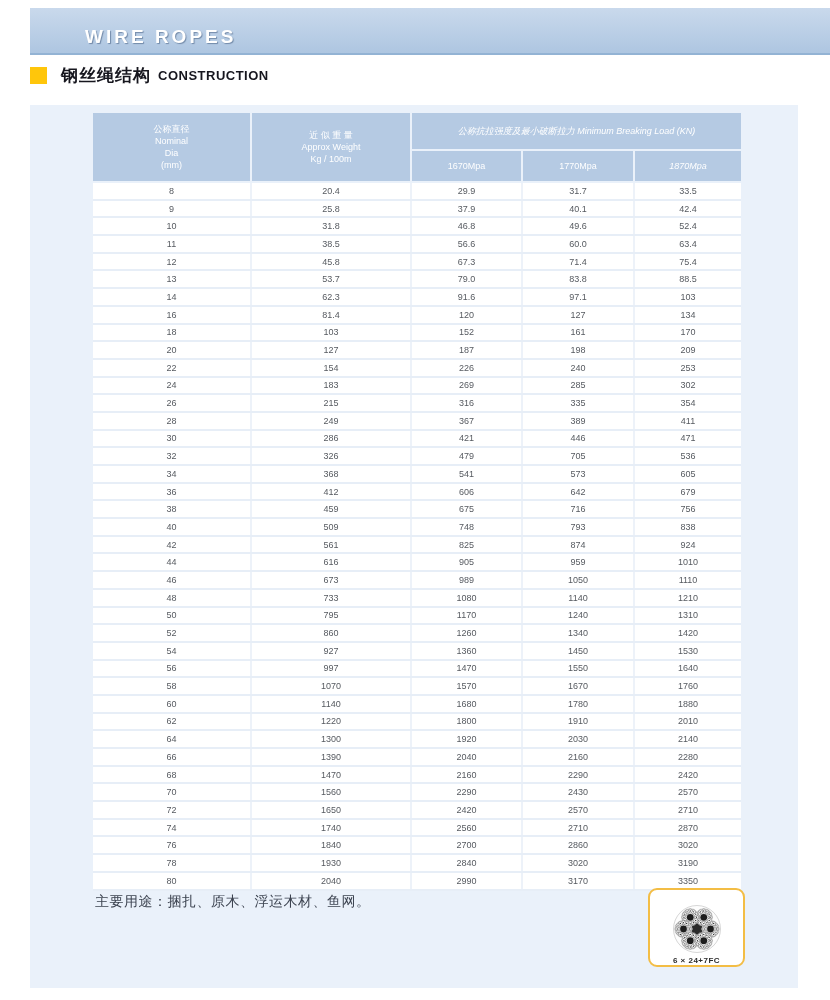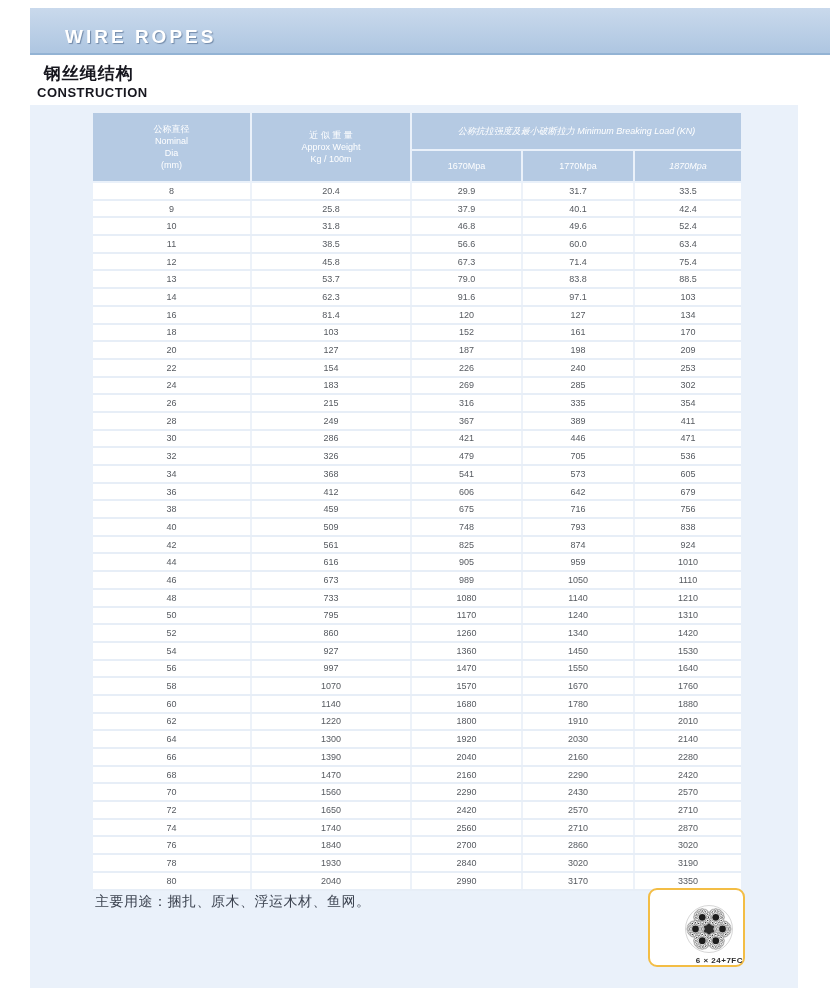--- a/index.html
+++ b/index.html
@@ -7,26 +7,26 @@
               font-family:"Liberation Sans", sans-serif; position:relative; overflow:hidden; }
 
   
   .banner { position:absolute; left:30px; top:8px; right:0; height:47px;
             background:linear-gradient(#c9d9ec, #aec6e1);
             border-bottom:2px solid #93b3d4;
             display:flex; align-items:flex-end; padding:0 0 5px 35px; }
   .banner-zh { color:#ffffff; font-size:30px; font-weight:bold; letter-spacing:3px;
                text-shadow:1px 2px 2px rgba(70,95,130,.85); line-height:1; }
   .banner-en { color:#ffffff; font-size:19px; font-weight:bold; letter-spacing:3px;
-               margin-left:0; line-height:1.15;
+               margin-left:20px; line-height:1.15;
                text-shadow:1px 1px 1px rgba(70,95,130,.6); }
 
   
   .section-row { position:absolute; left:30px; top:62px; height:26px;
-                 display:flex; align-items:center;flex-direction:column; }
+                 display:flex; align-items:center; }
   .section-marker { width:17px; height:17px; background:#ffc60b; margin-right:14px; }
   .section-zh { font-size:17px; font-weight:bold; color:#16161e; letter-spacing:1px; }
   .section-en { font-size:13px; font-weight:bold; color:#16161e; margin-left:7px; letter-spacing:.5px;text-align:right; }
 
   
   .panel { position:absolute; left:30px; top:105px; width:768px; height:883px;
            background:#eaf1fa; }
 
   
   table.rope-table { position:absolute; left:63px; top:8px; width:648px;
@@ -47,21 +47,21 @@
              border-right:2px solid #edf2f9; border-bottom:2px solid #e7eef7; }
   tbody td:last-child { border-right:none; }
 
   
   .usage-note { position:absolute; left:65px; top:788px; font-size:14px; color:#3c4350;
                 letter-spacing:.5px; }
 
   
   .rope-box { position:absolute; left:618px; top:783px; width:97px; height:79px;
               background:#ffffff; border:2px solid #f3bd45; border-radius:9px;
-              display:flex; flex-direction:column; align-items:flex-end; padding-top:14px; }
+              display:flex; flex-direction:column; align-items:center; padding-top:14px; }
   .rope-box svg { display:block; }
   .rope-label { font-size:8px; font-weight:bold; color:#2d2d2d; margin-top:2px; letter-spacing:.5px; }
 </style>
 </head>
 <body>
 
 <div class="banner">
   <span class="banner-en">WIRE ROPES</span>
 </div>
 

